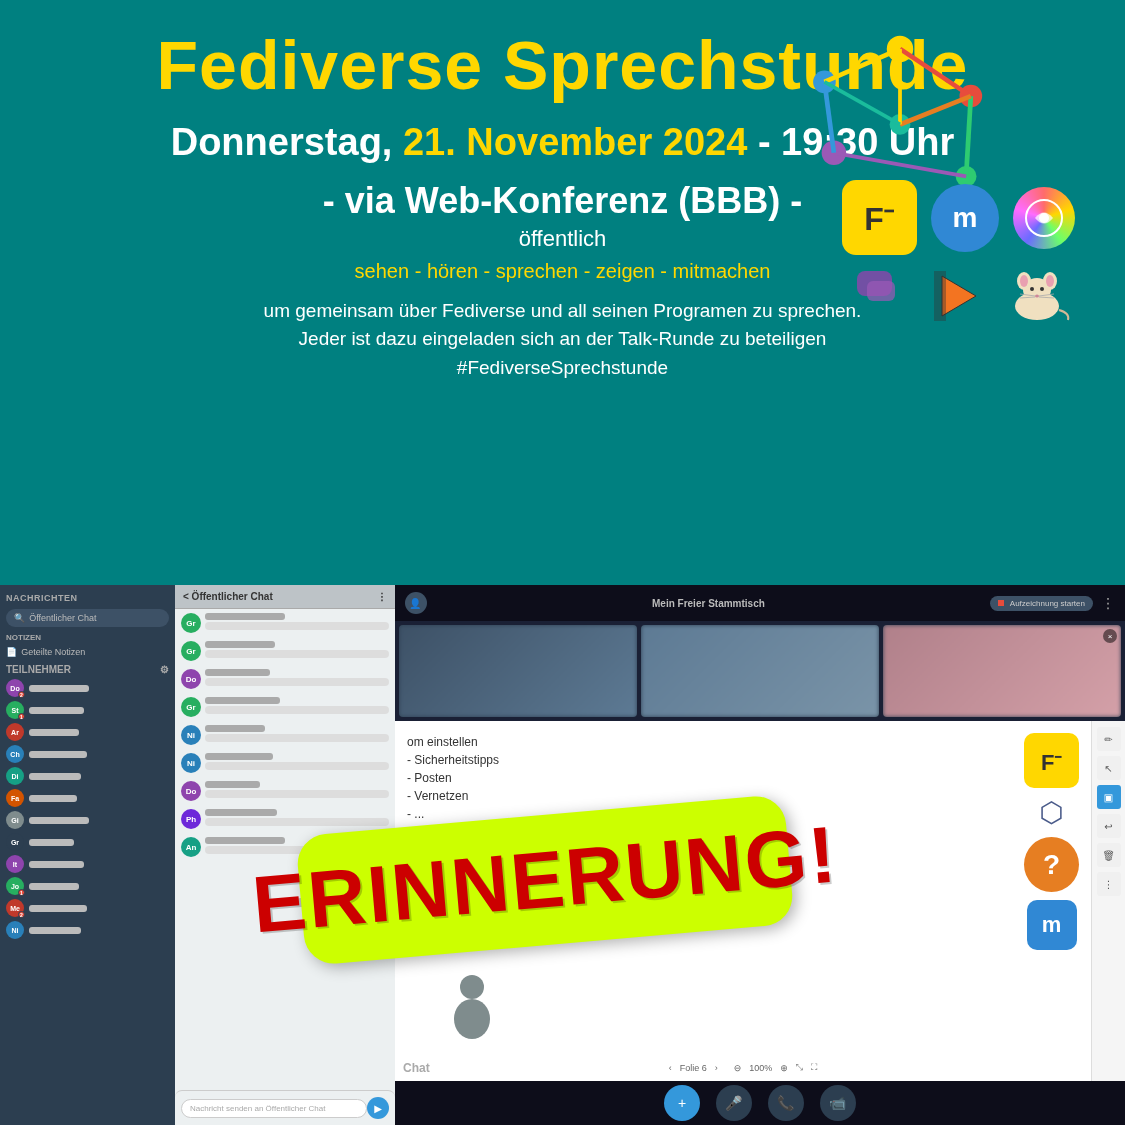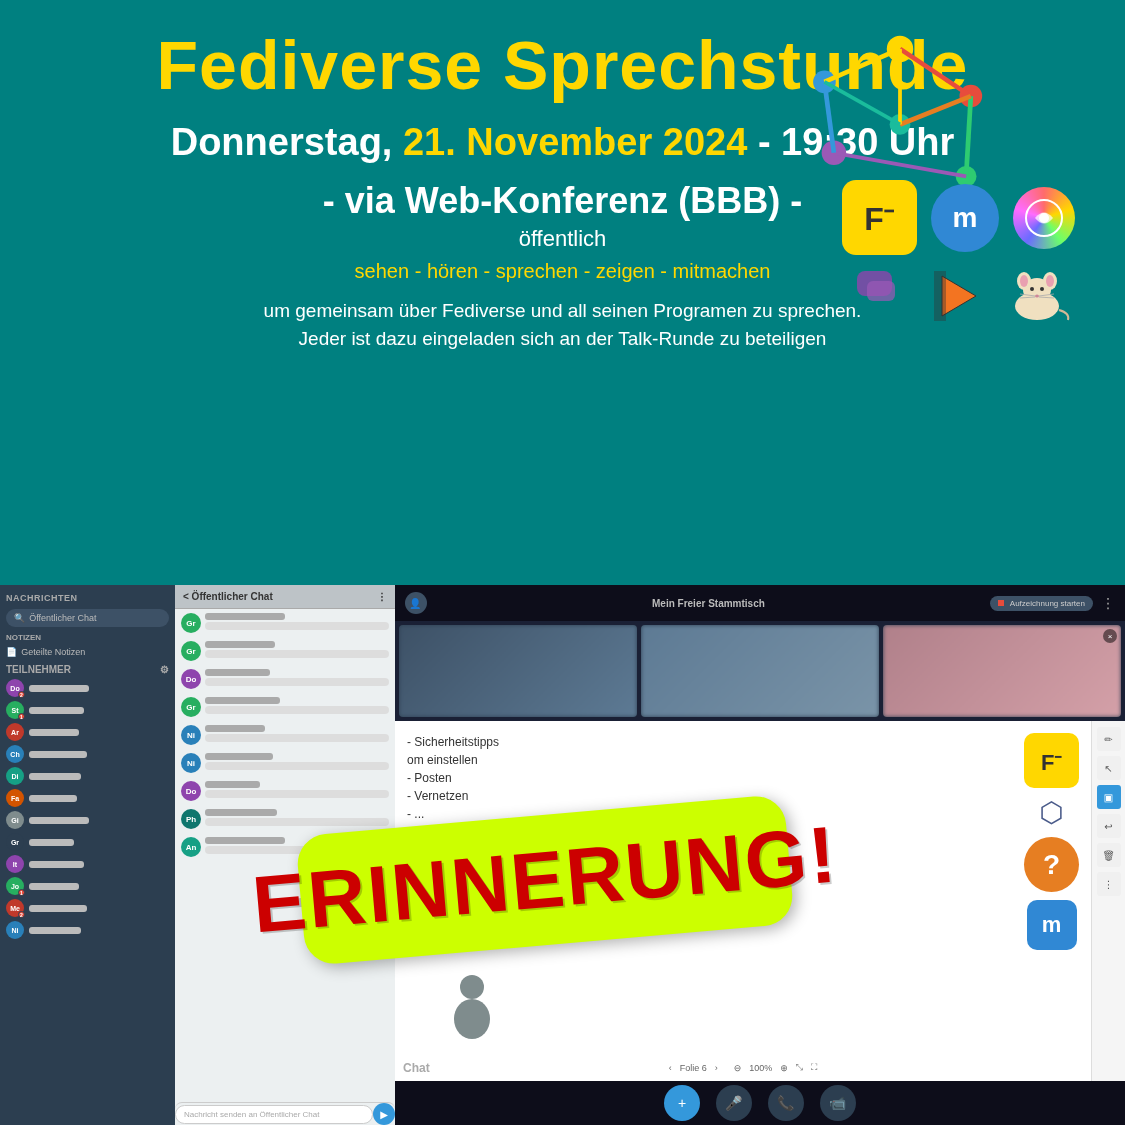--- a/index.html
+++ b/index.html
@@ -326,21 +326,21 @@
       border-radius: 6px;
       padding: 3px 5px;
       margin-top: 1px;
       width: 100%;
       height: 8px;
       overflow: hidden;
     }
 
     .chat-input-area {
       margin-top: auto;
-      padding: 0;
+      padding: 6px;
       background: #ecf0f1;
       border-top: 1px solid #ccc;
       display: flex;
       align-items: center;
       border-radius: 7px;
     }
 
     .chat-input-field {
       flex: 1;
       background: white;
@@ -659,20 +659,21 @@
   </div>
 
   <div class="web-conf-line">- via Web-Konferenz  (BBB) -</div>
   <div class="oeffentlich">öffentlich</div>
 
   <div class="subtitle-yellow">sehen - hören - sprechen - zeigen - mitmachen</div>
 
   <div class="description">
     <div>um gemeinsam über Fediverse und all seinen Programen  zu sprechen.</div>
     <div>Jeder ist dazu eingeladen sich an der Talk-Runde zu beteiligen</div>
+    <div>#FediverseSprechstunde</div>
   </div>
 
   <div class="screenshot-area">
 
     <div class="chat-sidebar">
       <div class="chat-sidebar-header">NACHRICHTEN</div>
       <div class="chat-sidebar-search">
         <span>🔍</span>
         <span>Öffentlicher Chat</span>
       </div>
@@ -802,21 +803,21 @@
           </div>
         </div>
         <div class="chat-message-item">
           <div class="chat-msg-avatar" style="background:#8e44ad;">Do</div>
           <div class="chat-msg-content">
             <div style="width:55px;height:7px;background:#aaa;border-radius:3px;margin-bottom:2px;"></div>
             <div class="chat-msg-text"></div>
           </div>
         </div>
         <div class="chat-message-item">
-          <div class="chat-msg-avatar" style="background:#0f766e;">Ph</div>
+          <div class="chat-msg-avatar" style="background:#6d28d9;">Ph</div>
           <div class="chat-msg-content">
             <div style="width:72px;height:7px;background:#aaa;border-radius:3px;margin-bottom:2px;"></div>
             <div class="chat-msg-text"></div>
           </div>
         </div>
         <div class="chat-message-item">
           <div class="chat-msg-avatar" style="background:#16a085;">An</div>
           <div class="chat-msg-content">
             <div style="width:80px;height:7px;background:#aaa;border-radius:3px;margin-bottom:2px;"></div>
             <div class="chat-msg-text"></div>
@@ -859,22 +860,22 @@
           <div style="position:absolute;top:4px;right:4px;width:14px;height:14px;background:rgba(0,0,0,0.5);border-radius:50%;display:flex;align-items:center;justify-content:center;font-size:8px;color:white;">×</div>
         </div>
       </div>
 
       <div style="flex:1;display:flex;flex-direction:row;position:relative;">
 
         <div class="bbb-presentation-area">
           <div class="bbb-slide-content">
             <div class="bbb-slide-text">
               <ul>
+                <li>om einstellen</li>
                 <li>- Sicherheitstipps</li>
-                <li>om einstellen</li>
                 <li>- Posten</li>
                 <li>- Vernetzen</li>
                 <li>- ...</li>
               </ul>
             </div>
             <div class="bbb-slide-icons">
               <div class="slide-friendica">F⁻</div>
               <div style="color:#4a5b8a;font-size:28px;">⬡</div>
               <div class="slide-question">?</div>
               <div class="slide-mastodon">m</div>

